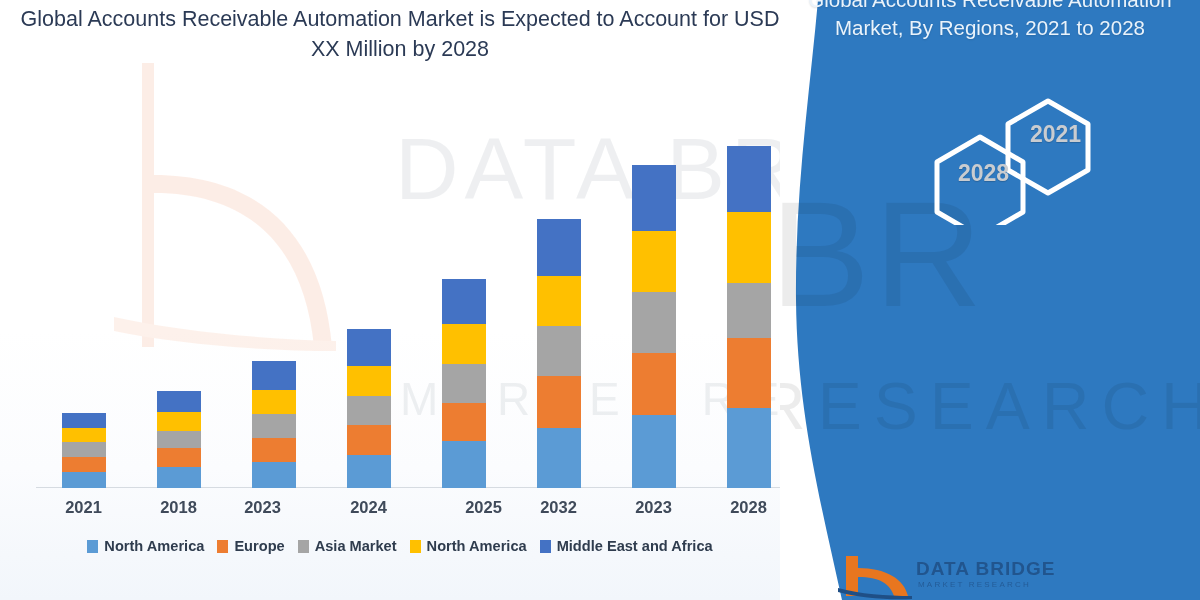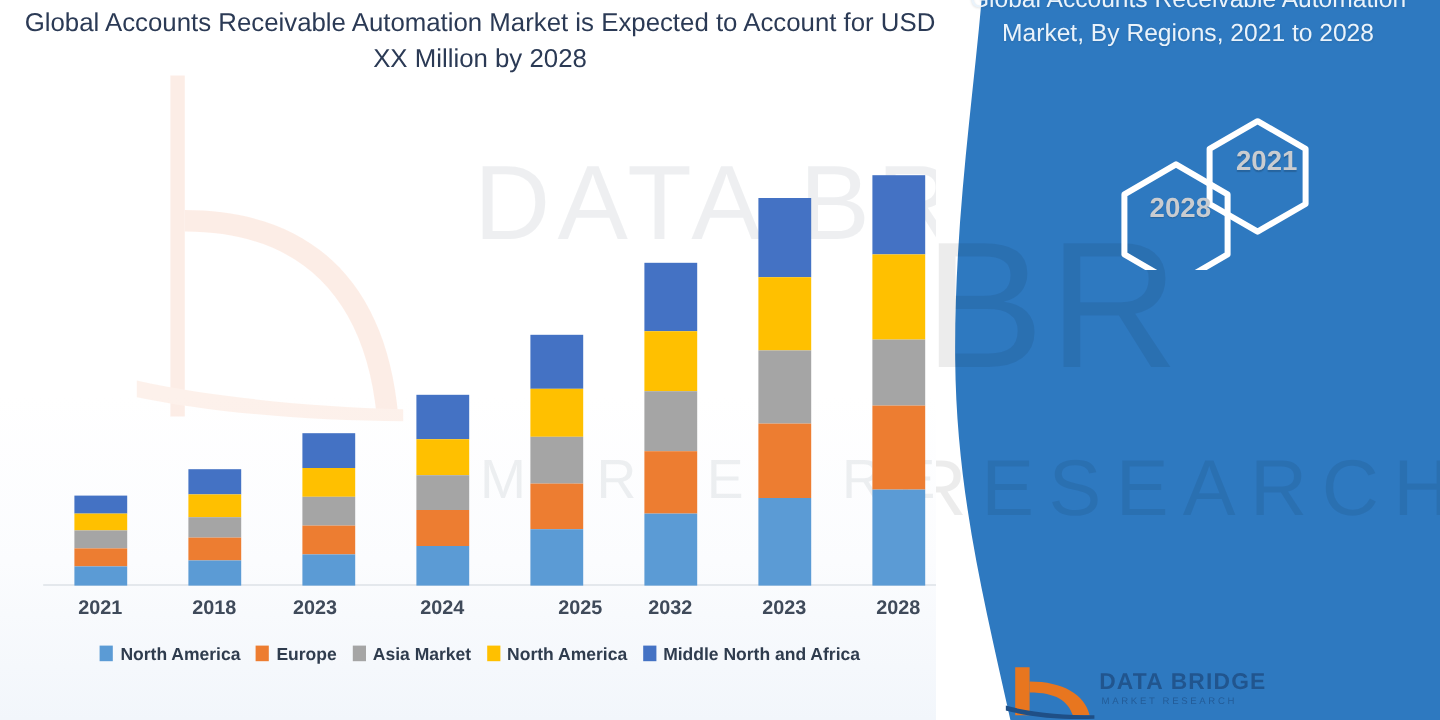--- a/index.html
+++ b/index.html
@@ -112,21 +112,21 @@
   
   #legend {
     position: absolute;
     left: 0; top: 538px;
     width: 800px;
     display: flex;
     justify-content: center;
     align-items: center;
     gap: 13px;
   }
-  .legend-item { display: flex; align-items: flex-start; gap: 6px; }
+  .legend-item { display: flex; align-items: center; gap: 6px; }
   .legend-swatch { width: 11px; height: 13px; display: block; }
   .legend-label {
     font-size: 14.6px;
     font-weight: bold;
     color: #2f3c4e;
     white-space: nowrap;
   }
 
   
   #right-panel {
@@ -336,21 +336,21 @@
         <div class="legend-item">
           <span class="legend-swatch" style="background: rgb(165, 165, 165);"></span>
           <span class="legend-label">Asia Market</span>
         </div>
         <div class="legend-item">
           <span class="legend-swatch" style="background: rgb(255, 192, 0);"></span>
           <span class="legend-label">North America</span>
         </div>
         <div class="legend-item">
           <span class="legend-swatch" style="background: rgb(68, 114, 196);"></span>
-          <span class="legend-label">Middle North and Africa</span>
+          <span class="legend-label">Middle East and Africa</span>
         </div>
       </div>
   </div>
 
   <div id="right-panel">
 
     <svg id="right-curve" viewBox="0 0 420 600" preserveAspectRatio="none">
       <path d="M38 0 C30 90 15 190 16 300 C17 410 40 500 62 600 L0 600 L0 0 Z" fill="#ffffff"></path>
     </svg>
 

